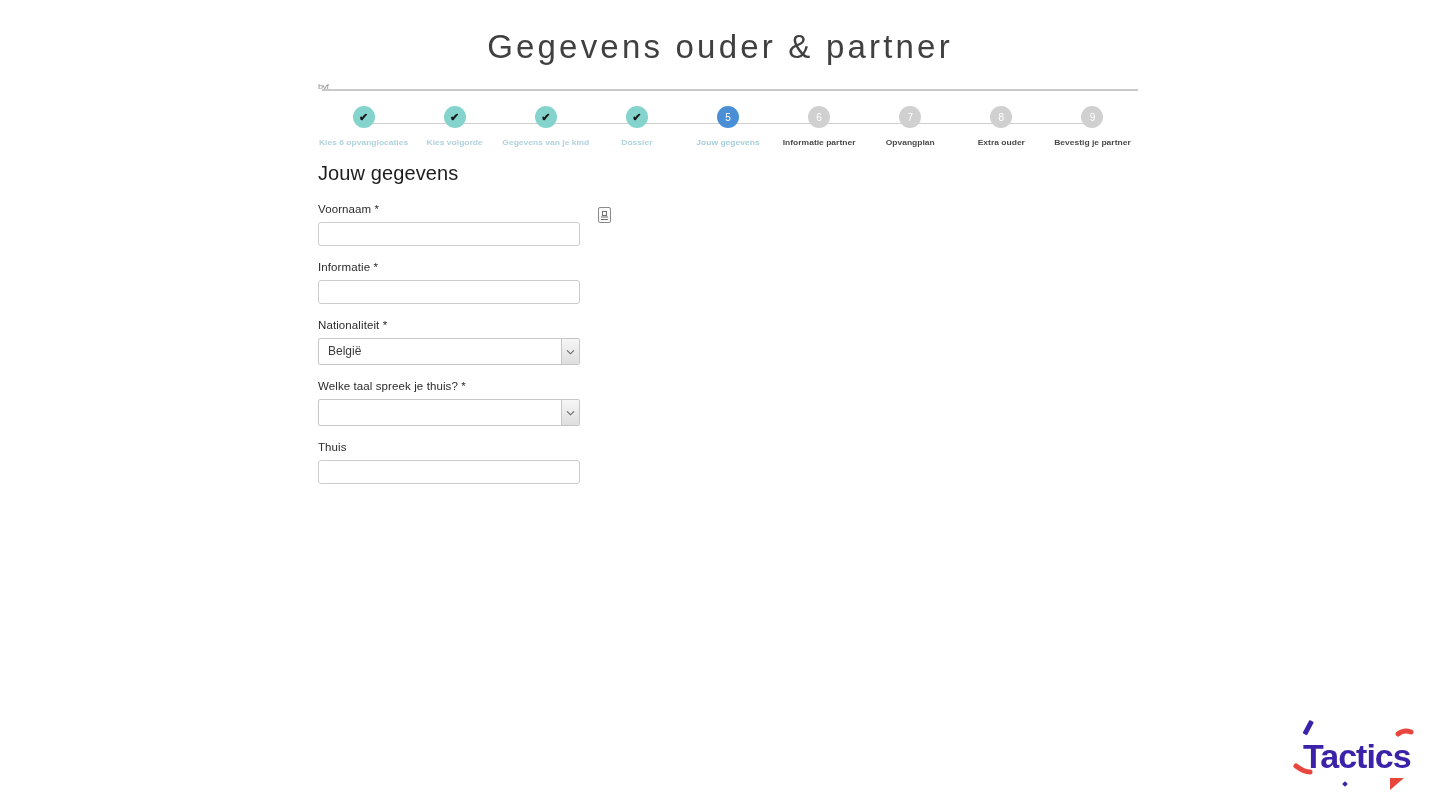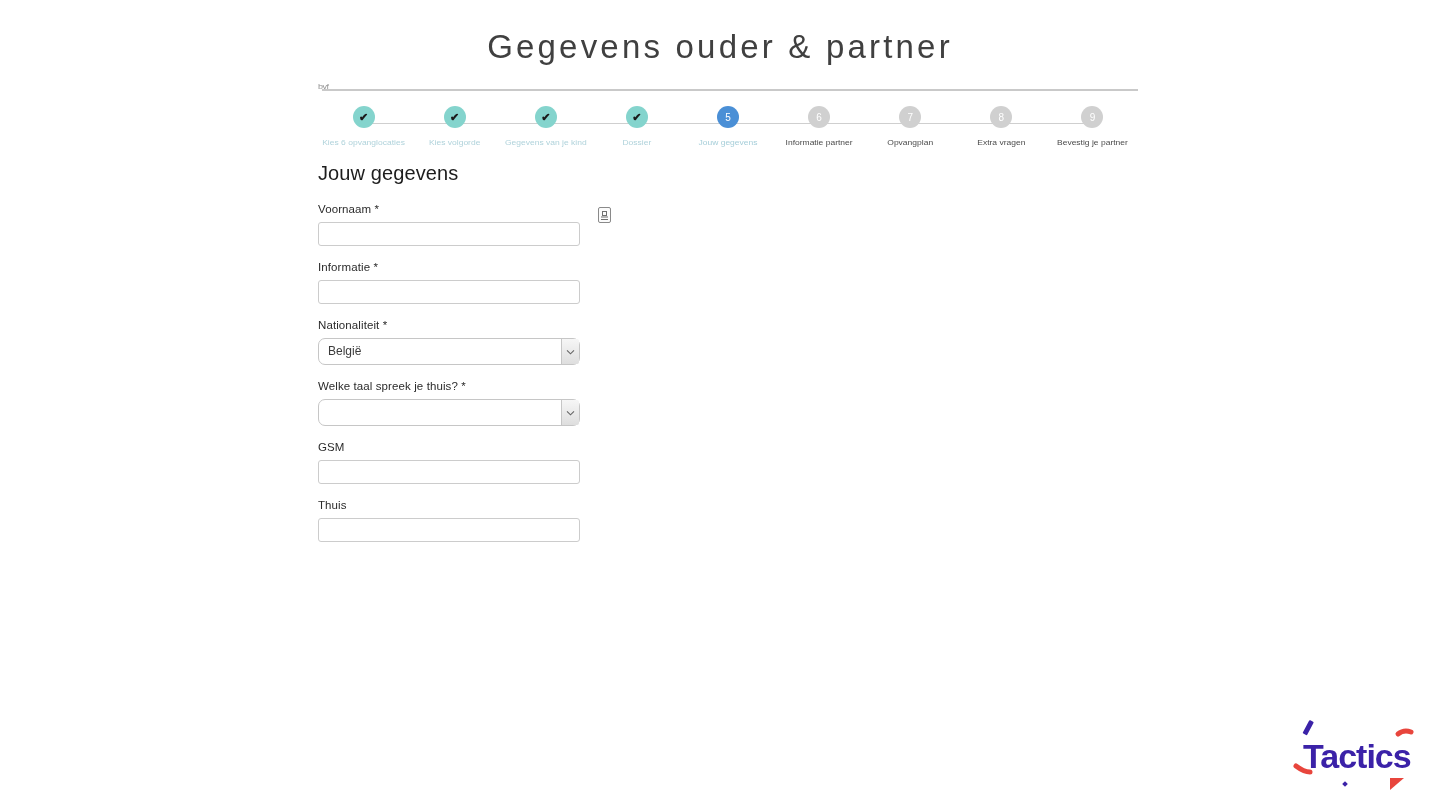--- a/index.html
+++ b/index.html
@@ -118,20 +118,21 @@
   .step-circle.todo {
     background: #d0d0d0;
   }
   .step-label {
     margin-top: 9px;
     font-size: 8.5px;
     color: #555;
     white-space: nowrap;
     opacity: 0.92;
     transform: scaleY(0.92);
+    font-weight: bold;
   }
   .step-label.done,
   .step-label.active {
     color: #a9cfd8;
   }
   .step-label.active {
     color: #9ecad6;
   }
   .step-label.todo {
     color: #3a3a3a;
@@ -231,21 +232,21 @@
   .select-wrap {
     width: 262px;
     height: 27px;
     position: relative;
     box-sizing: border-box;
   }
   .select-box {
     width: 262px;
     height: 27px;
     border: 1px solid #c6c6c6;
-    border-radius: 7px;
+    border-radius: 2px;
     background: #ffffff;
     box-sizing: border-box;
     font-size: 12px;
     color: #3a3a3a;
     padding: 0 26px 0 9px;
     line-height: 25px;
     white-space: nowrap;
     overflow: hidden;
   }
   .select-arrow {
@@ -309,21 +310,21 @@
         <div class="step">
           <div class="step-circle todo">6</div>
           <div class="step-label todo">Informatie partner</div>
         </div>
         <div class="step">
           <div class="step-circle todo">7</div>
           <div class="step-label todo">Opvangplan</div>
         </div>
         <div class="step">
           <div class="step-circle todo">8</div>
-          <div class="step-label todo">Extra vragen</div>
+          <div class="step-label todo">Extra ouder</div>
         </div>
         <div class="step">
           <div class="step-circle todo">9</div>
           <div class="step-label todo">Bevestig je partner</div>
         </div>
       </div>
   </div>
 
   <div class="form">
     <h2 class="form-heading">Jouw gegevens</h2>
@@ -353,24 +354,20 @@
           <div class="select-wrap">
             <div class="select-box"></div>
             <div class="select-arrow">
               <svg width="9" height="6" viewBox="0 0 9 6">
                 <path d="M1 1.3 L4.5 4.8 L8 1.3" stroke="#666" stroke-width="1.1" fill="none"></path>
               </svg>
             </div>
           </div>
         </div>
         <div class="field">
-          <label class="field-label">GSM</label>
-          <input type="text" class="input-box" placeholder="" style="">
-        </div>
-        <div class="field">
           <label class="field-label">Thuis</label>
           <input type="text" class="input-box" placeholder="" style="">
         </div>
       </div>
   </div>
 
 </div>
 
 <div class="logo">
   <svg width="146" height="88" viewBox="0 0 146 88" xmlns="http://www.w3.org/2000/svg">

